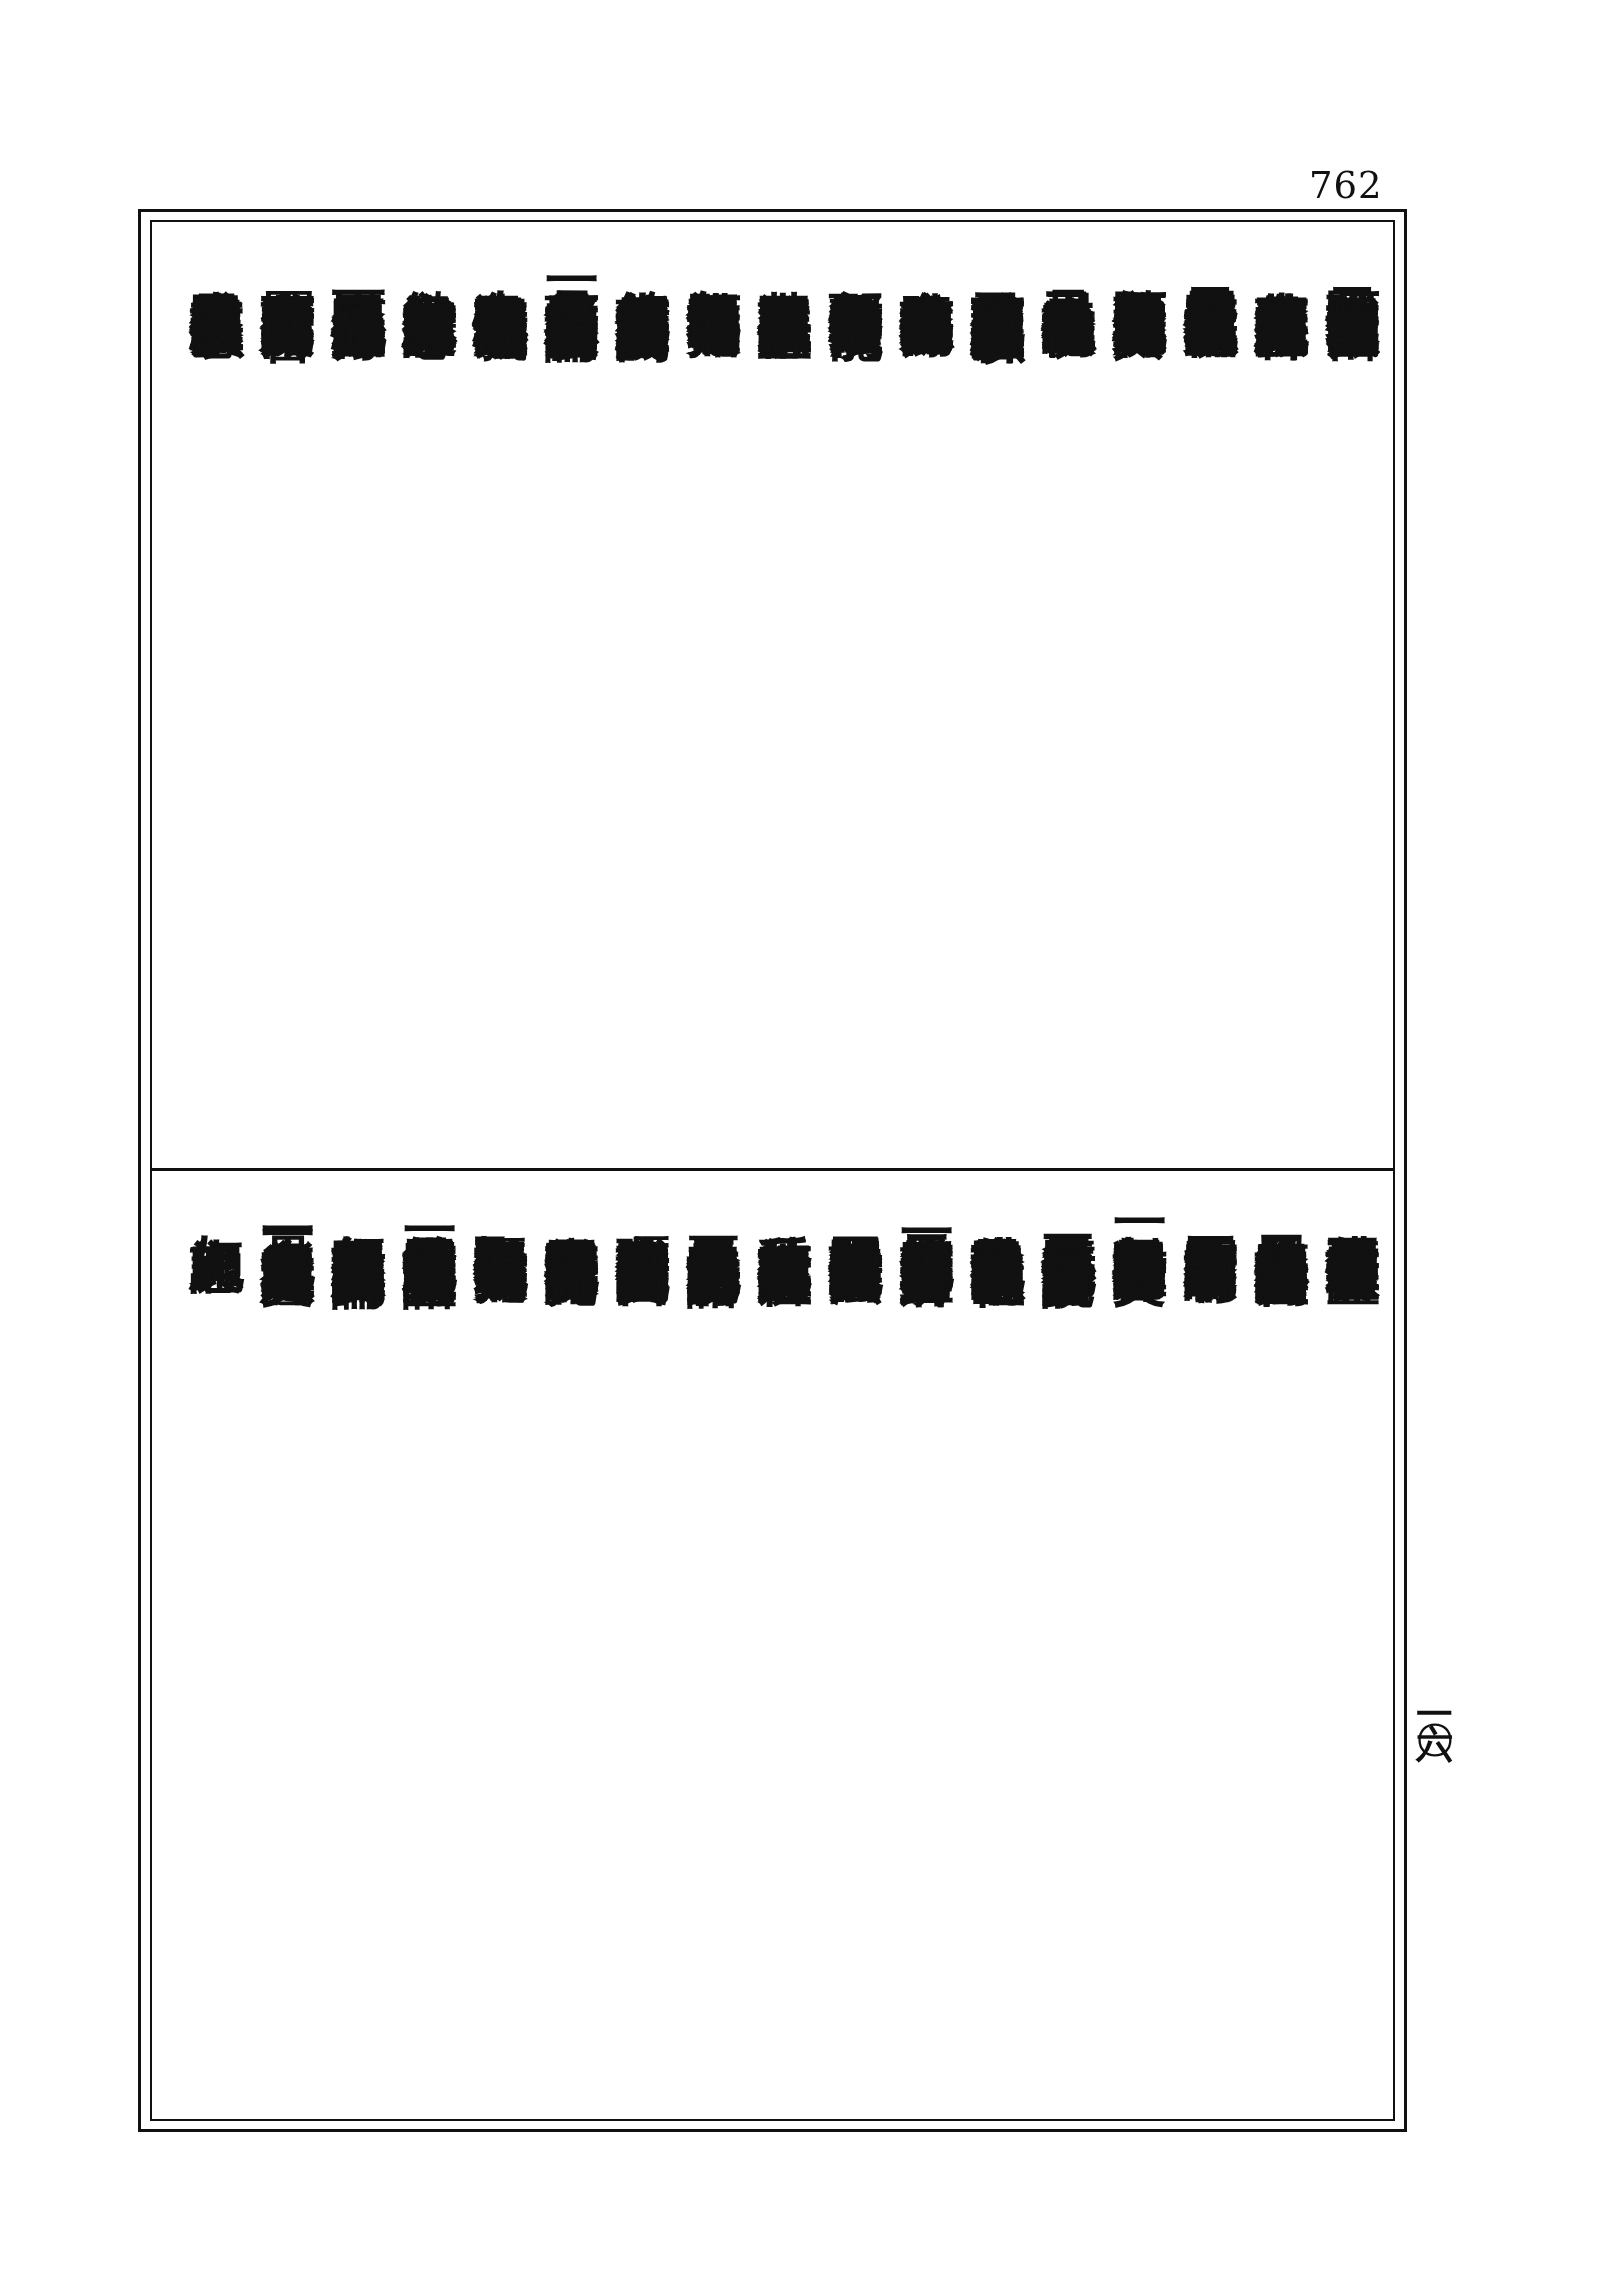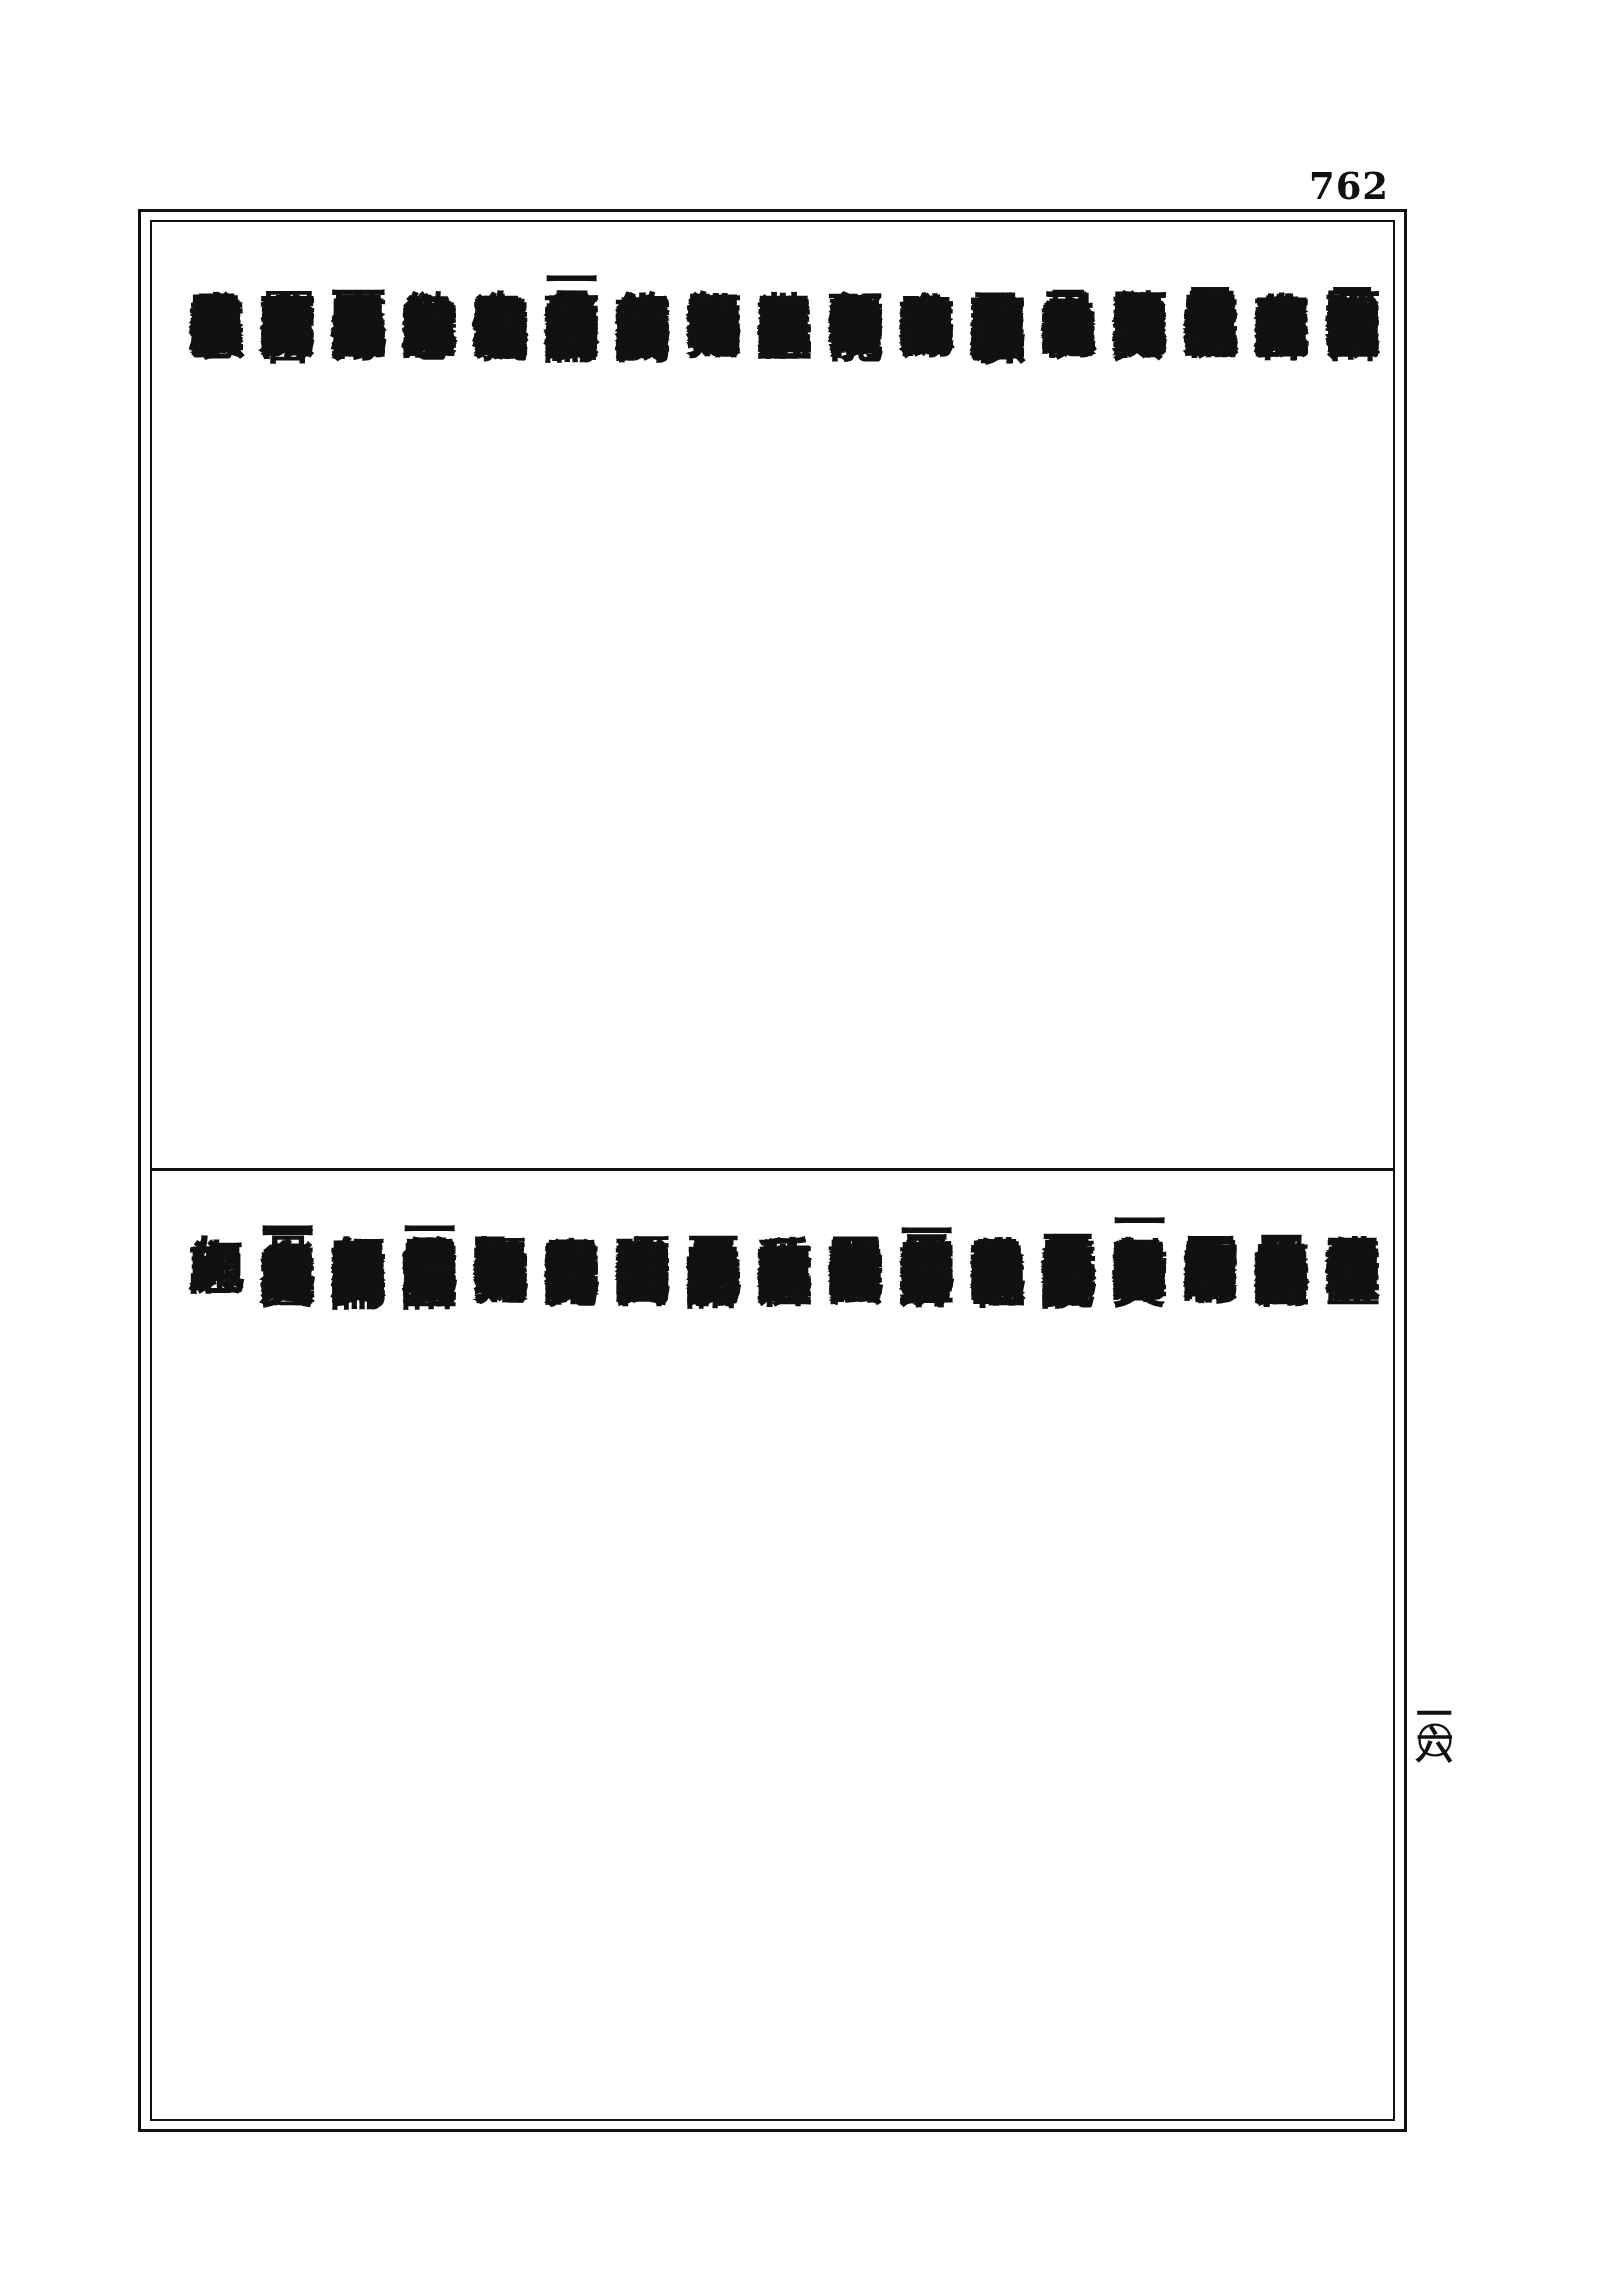--- a/index.html
+++ b/index.html
@@ -1,18 +1,18 @@
 <!DOCTYPE html>
 <html style="font-size:14.8px"><head>
 <meta charset="utf-8">
 <style>
   html, body { margin:0; padding:0; background:#ffffff; }
   body { width:1613px; height:2289px; position:relative; overflow:hidden;
          font-family:"DejaVu Serif","Liberation Serif",serif; color:#111; }
-  .page-number { position:absolute; left:1309px; top:164px; font-size:37px; font-weight:bold;
+  .page-number { position:absolute; left:1309px; top:164px; font-size:37px; font-weight:normal;
                  font-family:"DejaVu Serif",serif; letter-spacing:0.9px; }
   .frame-outer { position:absolute; left:138px; top:209px; width:1269px; height:1923px;
                  border:3.7px solid #111; box-sizing:border-box; }
   .frame-inner { position:absolute; left:150px; top:220px; width:1245px; height:1901px;
                  border:2.8px solid #111; box-sizing:border-box; }
   .divider { position:absolute; left:152px; top:1168px; width:1241px; height:2.8px; background:#111; }
   .panel { position:absolute; left:171px; width:1218px; display:flex; flex-direction:row-reverse;
            justify-content:flex-start; }
   .panel.upper { top:247px; height:914px; }
   .panel.lower { top:1192px; height:914px; }

